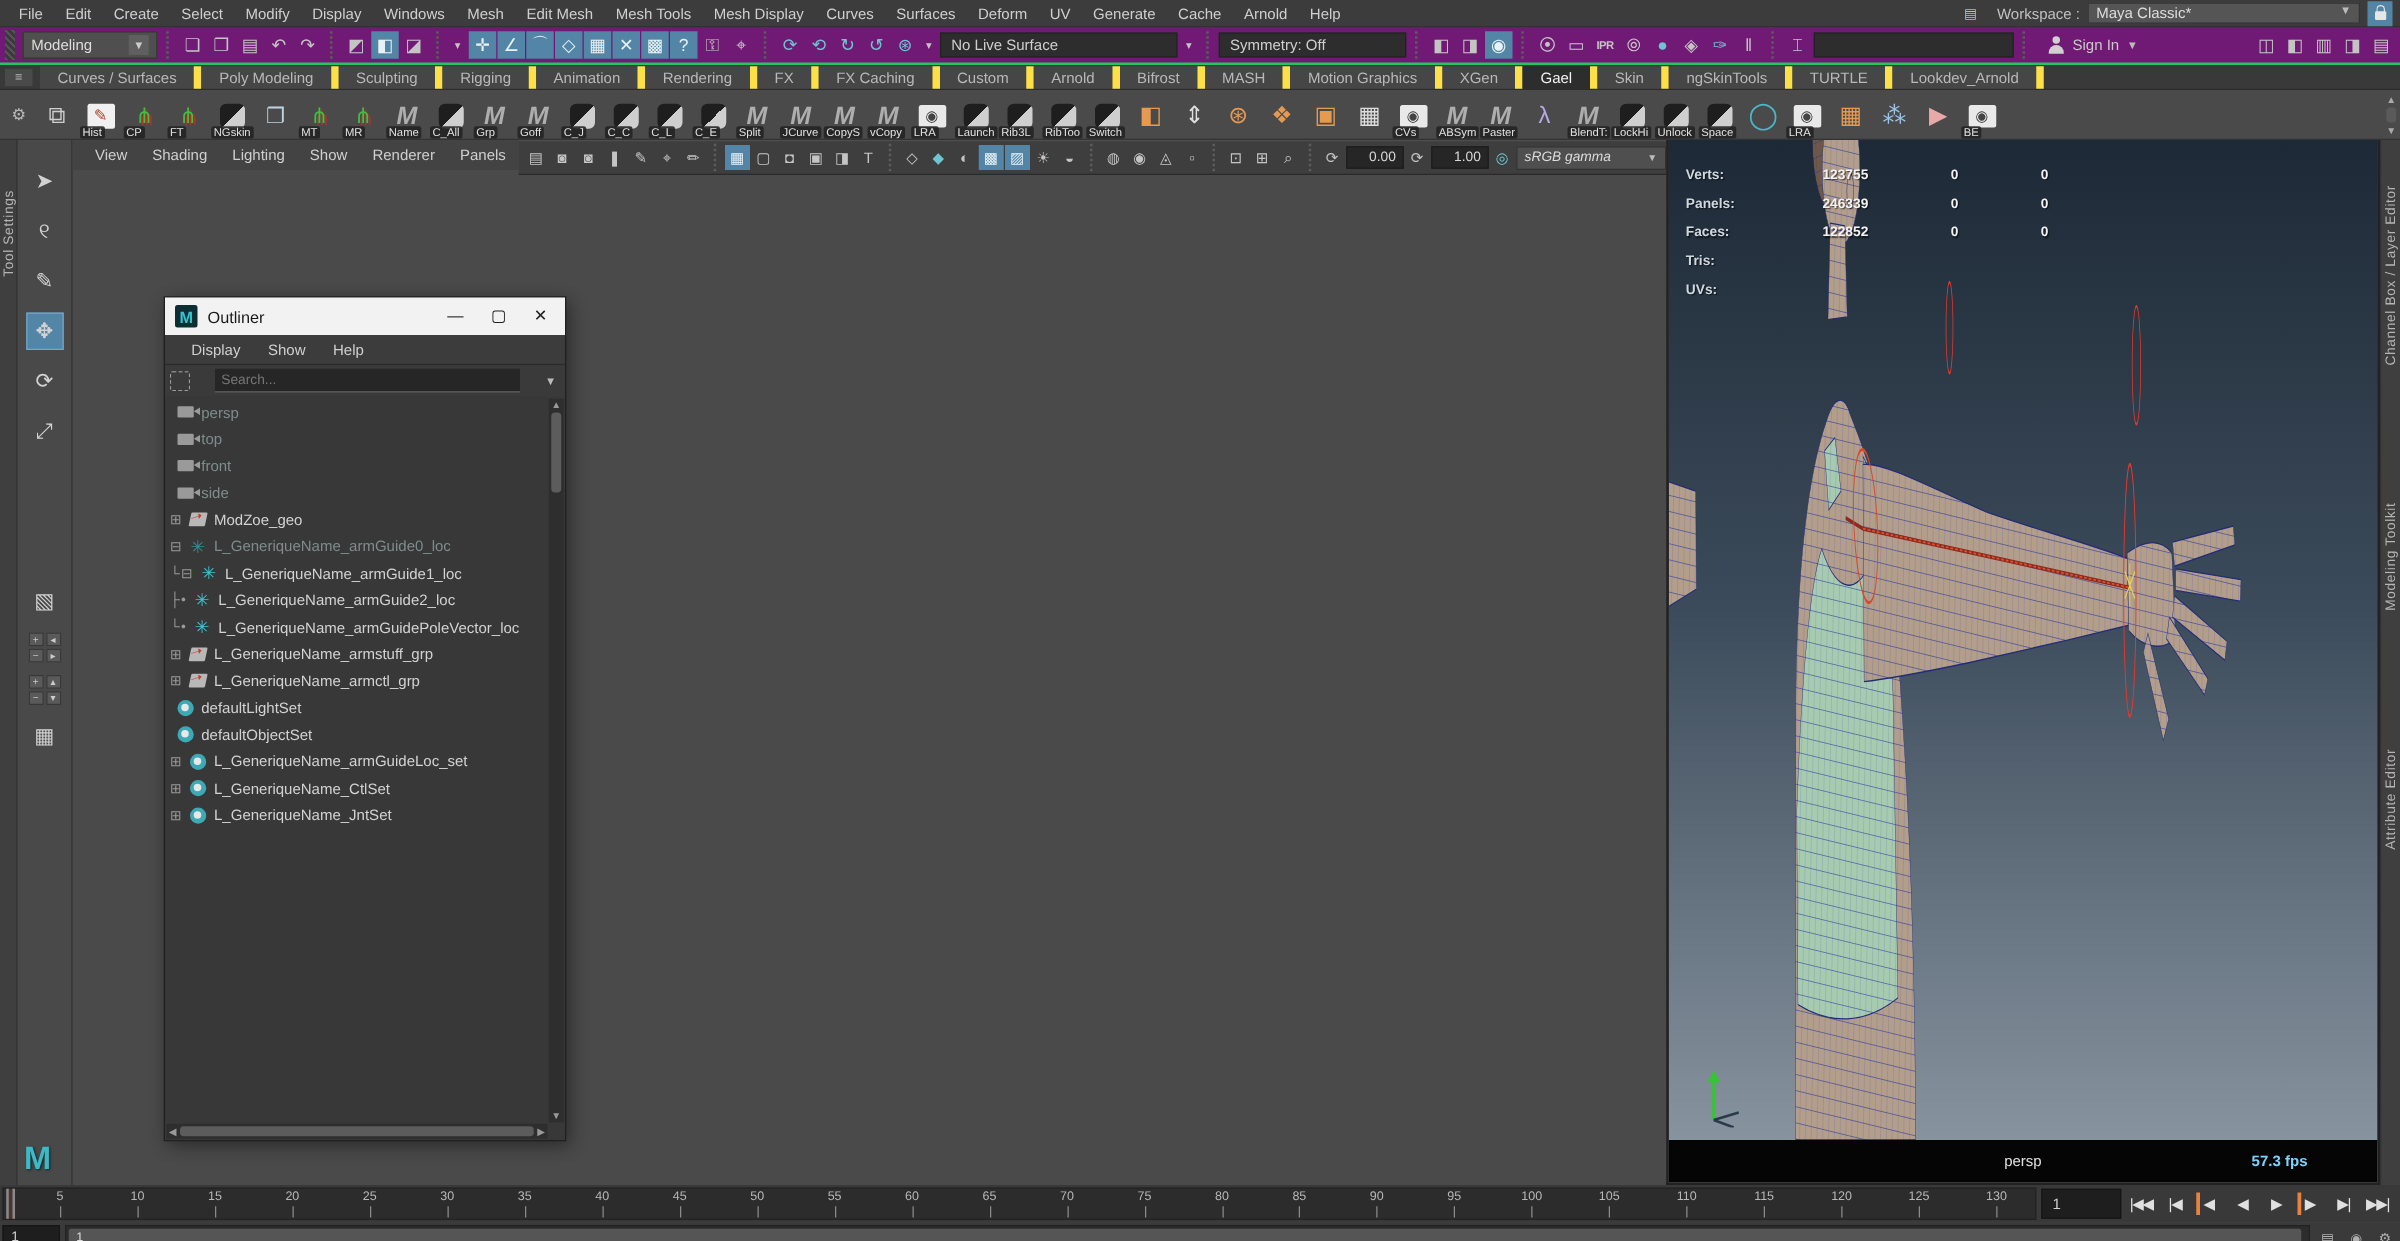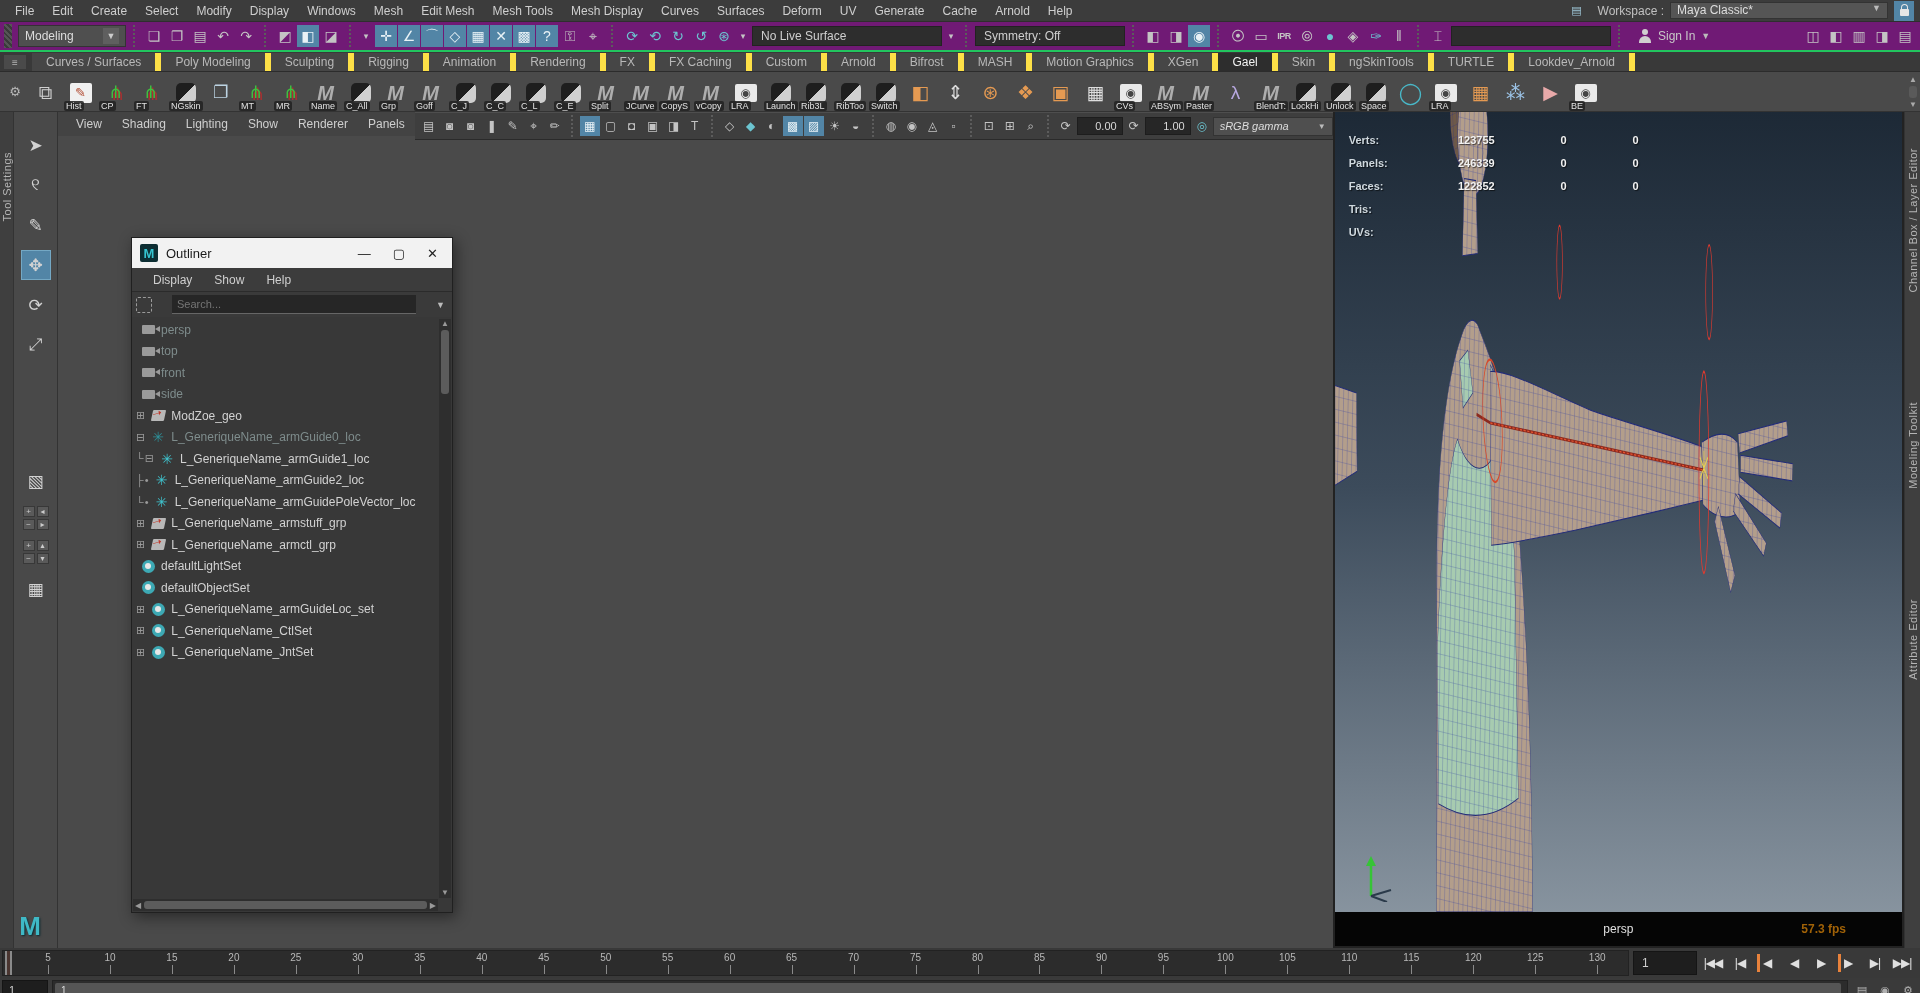--- a/index.html
+++ b/index.html
@@ -87,21 +87,21 @@
   #panel-menus .menu { padding:0 10px; color:#cfcfcf; }
   #panel-icons { height:28px; background:#3e3e3e; display:flex; align-items:center; padding-left:4px; border-top:1px solid #4e4e4e; border-bottom:1px solid #2a2a2a; gap:1px; }
   #panel-icons .ic { width:20px; height:20px; font-size:12px; }
   .vp-field { width:46px; height:18px; background:#262626; border:1px solid #1d1d1d; color:#d8d8d8; display:flex; align-items:center; justify-content:flex-end; padding:0 5px; font-size:11px; }
   #colorspace { width:120px; height:19px; background:#4f4f4f; border:1px solid #333; display:flex; align-items:center; gap:4px; padding:0 6px; font-size:11px; color:#ddd;font-style:italic; }
   #colorspace .arr { margin-left:auto; font-size:8px; color:#bbb; }
 
   #viewport { flex:1; position:relative; border:2px solid #222; border-top:none; background:linear-gradient(#1d2936 0%, #3c4b5b 45%, #8d99a4 100%); overflow:hidden; }
   #vp-svg { position:absolute; inset:0 0 34px 0; width:100%; height:calc(100% - 34px); }
   #persp-bar { position:absolute; left:0; right:0; bottom:0; height:34px; background:#050505; display:flex; align-items:center; justify-content:center; color:#e0e0e0; }
-  #fps { position:absolute; right:56px; color:#a16207; font-weight:bold; }
+  #fps { position:absolute; right:56px; color:#7dd3fc; font-weight:bold; }
   #axis-gizmo { position:absolute; left:22px; bottom:44px; width:52px; height:52px; }
 
   
   #hud { position:absolute; left:14px; top:16px; font-size:11px; font-weight:bold; text-shadow:1px 1px 1px rgba(0,0,0,.6); }
   .hud-row { display:flex; height:23px; align-items:center; }
   .hud-row .hl { width:58px; color:#cfd8de; }
   .hud-row .hv { width:88px; text-align:right; color:#f2f2f2; }
   .hud-row .hv2,.hud-row .hv3 { width:72px; text-align:right; color:#f2f2f2; }
 
   

